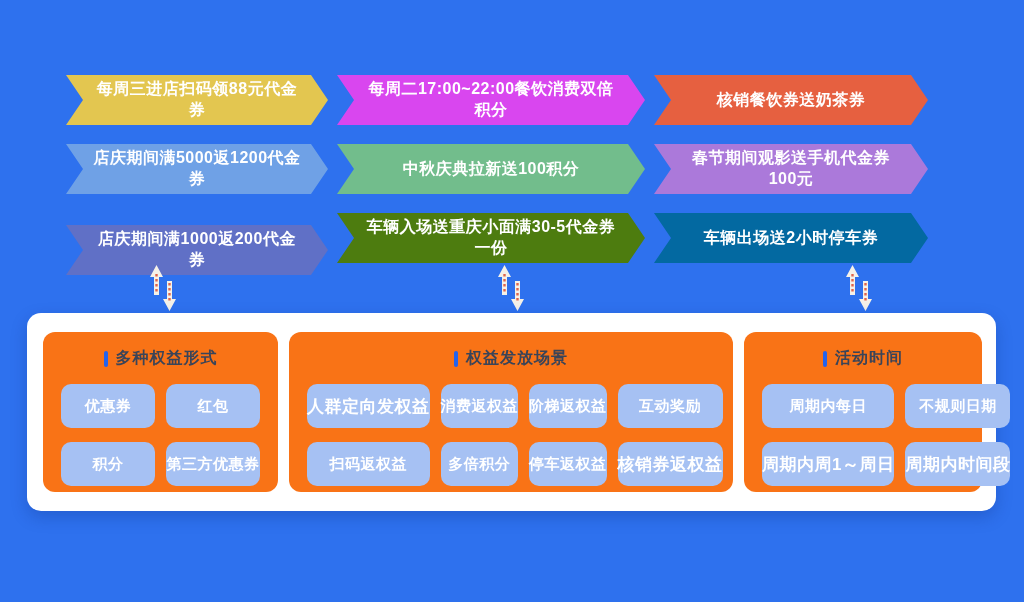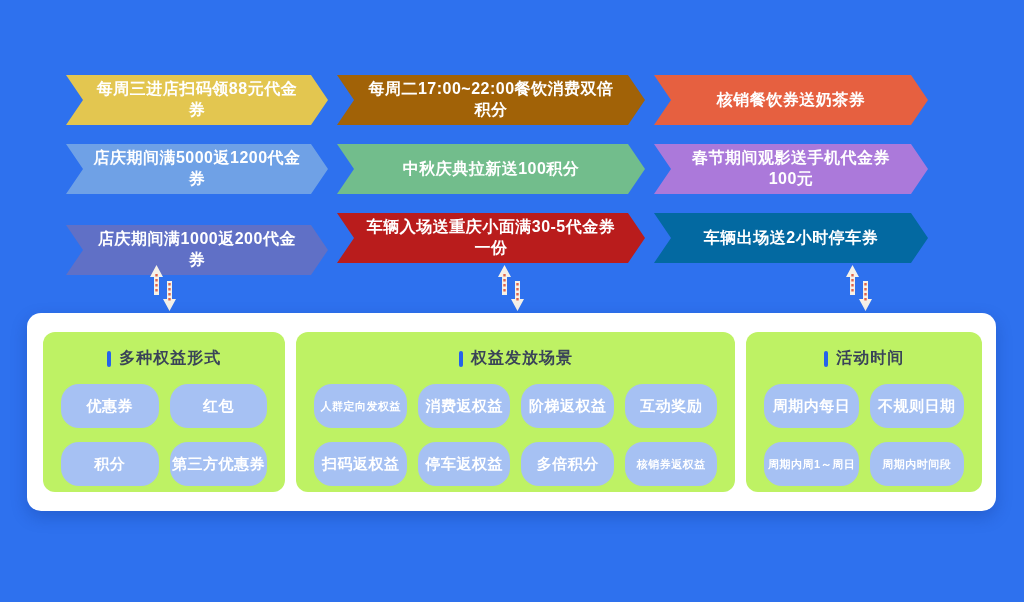--- a/index.html
+++ b/index.html
@@ -30,62 +30,62 @@
   .connector.c3{left:846px;}
 
   
   .panel{
     position:absolute;left:27px;top:313px;width:969px;height:198px;
     background:#FFFFFF;border-radius:14px;
     box-shadow:0 6px 16px rgba(10,40,120,0.25);
     display:flex;gap:11px;padding:19px 14px 19px 16px;box-sizing:border-box;
   }
   .section{
-    background:#bef264;border-radius:12px;height:160px;
+    background:#f97316;border-radius:12px;height:160px;
     padding:16px 18px 0 18px;box-sizing:border-box;
   }
   .section.s1{width:245px;}
   .section.s2{width:444px;}
   .section.s3{width:238px;}
   .section-title{
     display:flex;align-items:center;justify-content:center;
     margin-bottom:15px;
   }
   .title-bar{width:4px;height:16px;background:#2563EB;border-radius:2px;margin-right:8px;}
   .title-text{font-size:16px;font-weight:bold;color:#3A4458;letter-spacing:1px;}
   .tag-grid{display:grid;gap:14px 11px;}
   .tag-grid.cols2{grid-template-columns:repeat(2,1fr);}
   .tag-grid.cols4{grid-template-columns:repeat(4,1fr);}
   .tag{
-    height:44px;background:#A6C1F3;border-radius:18px;
+    height:44px;background:#A6C1F3;border-radius:10px;
     display:flex;align-items:center;justify-content:center;
     color:#fff;font-weight:bold;font-size:15px;letter-spacing:0.5px;
     text-align:center;white-space:nowrap;
   }
-  .tag.small{font-size:11px;}
+  .tag.small{font-size:17px;}
 </style>
 </head>
 <body>
 
 <div class="stage">
 
   <div class="banner-rows">
     <div class="banner-row">
       <div class="banner col1" style="background-color: rgb(227, 198, 80);">每周三进店扫码领88元代金券</div>
-      <div class="banner col2" style="background-color: #a16207;">每周二17:00~22:00餐饮消费双倍积分</div>
+      <div class="banner col2" style="background-color: #d946ef;">每周二17:00~22:00餐饮消费双倍积分</div>
       <div class="banner col3" style="background-color: rgb(230, 96, 64);">核销餐饮券送奶茶券</div>
     </div>
     <div class="banner-row">
       <div class="banner col1" style="background-color: rgb(111, 161, 230);">店庆期间满5000返1200代金券</div>
       <div class="banner col2" style="background-color: rgb(114, 189, 140);">中秋庆典拉新送100积分</div>
       <div class="banner col3" style="background-color: rgb(171, 121, 218);">春节期间观影送手机代金券100元</div>
     </div>
     <div class="banner-row">
       <div class="banner col1" style="background-color: rgb(96, 112, 198); margin-top: 12px;">店庆期间满1000返200代金券</div>
-      <div class="banner col2" style="background-color: #b91c1c;">车辆入场送重庆小面满30-5代金券一份</div>
+      <div class="banner col2" style="background-color: #4d7c0f;">车辆入场送重庆小面满30-5代金券一份</div>
       <div class="banner col3" style="background-color: #0369a1;">车辆出场送2小时停车券</div>
     </div>
   </div>
 
   <svg class="connector c1" viewBox="0 0 26 46">
     <path d="M6.5 0 L13 12 L9 12 L9 30 L4 30 L4 12 L0 12 Z" fill="#F5F1E8"></path>
     <line x1="6.5" y1="9" x2="6.5" y2="28" stroke="#E0654C" stroke-width="2.4" stroke-dasharray="2.5 2.5"></line>
     <path d="M19.5 46 L13 34 L17 34 L17 16 L22 16 L22 34 L26 34 Z" fill="#F5F1E8"></path>
     <line x1="19.5" y1="18" x2="19.5" y2="37" stroke="#E0654C" stroke-width="2.4" stroke-dasharray="2.5 2.5"></line>
   </svg>
@@ -121,22 +121,22 @@
       <div class="section-title">
         <span class="title-bar"></span>
         <span class="title-text">权益发放场景</span>
       </div>
       <div class="tag-grid cols4">
         <div class="tag small">人群定向发权益</div>
         <div class="tag">消费返权益</div>
         <div class="tag">阶梯返权益</div>
         <div class="tag">互动奖励</div>
         <div class="tag">扫码返权益</div>
+        <div class="tag">多倍积分</div>
         <div class="tag">停车返权益</div>
-        <div class="tag">多倍积分</div>
         <div class="tag small">核销券返权益</div>
       </div>
     </div>
 
     <div class="section s3">
       <div class="section-title">
         <span class="title-bar"></span>
         <span class="title-text">活动时间</span>
       </div>
       <div class="tag-grid cols2">

